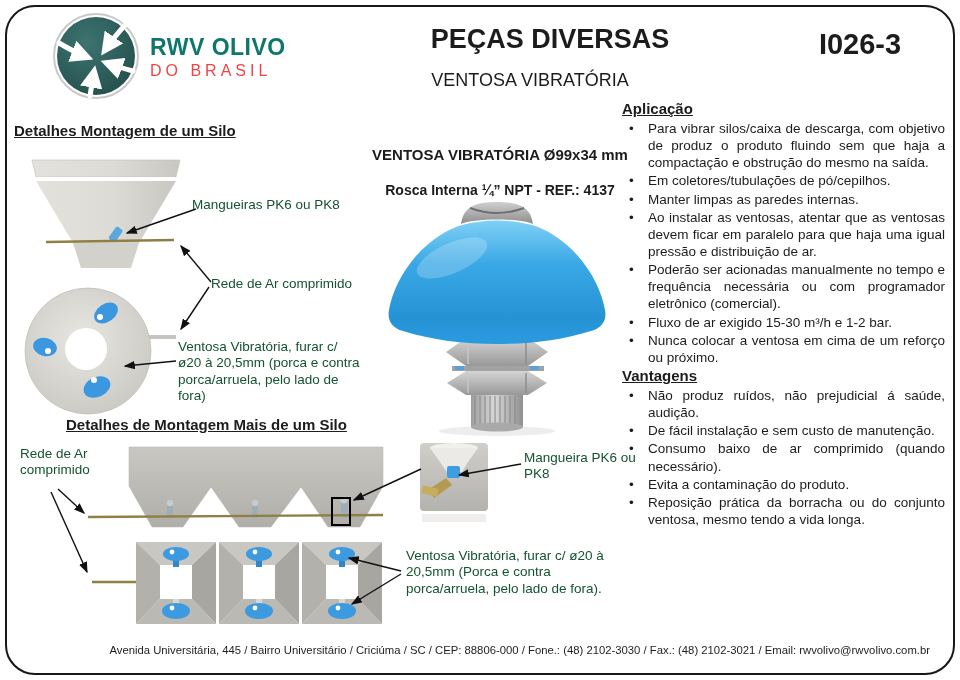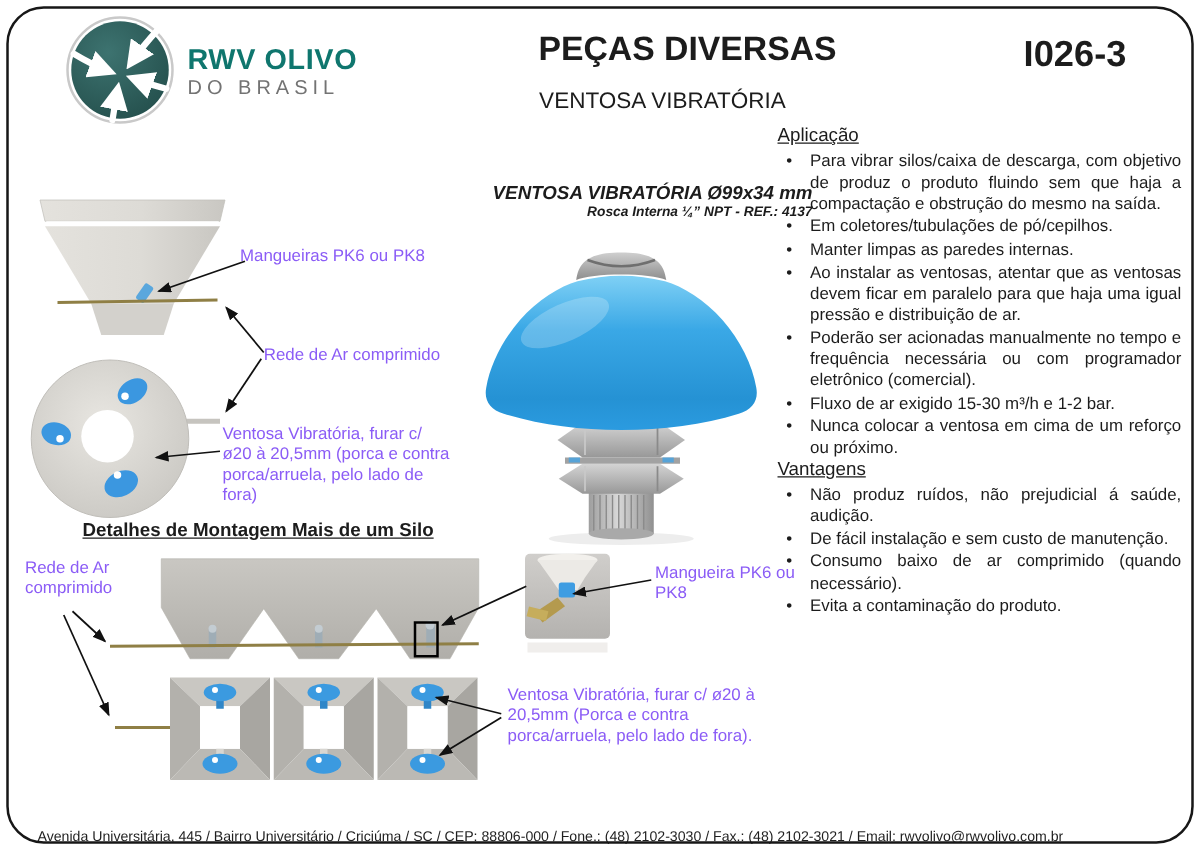--- a/index.html
+++ b/index.html
@@ -4,48 +4,48 @@
 <style>
   html,body{margin:0;padding:0;background:#ffffff;}
   .page{position:relative;width:960px;height:680px;background:#ffffff;overflow:hidden;
         font-family:"Liberation Sans","DejaVu Sans",sans-serif;color:#1c1c1c;}
   .frame{position:absolute;left:5px;top:5px;right:5px;bottom:5px;border:2.5px solid #171717;
          border-radius:30px;pointer-events:none;z-index:5;}
   
   .logo-svg{position:absolute;left:48px;top:10px;z-index:2;}
   .logo-text{position:absolute;left:150px;top:34px;z-index:2;}
   .logo-line1{font-size:23px;font-weight:bold;color:#0f766e;letter-spacing:.5px;}
-  .logo-line2{font-size:16px;color:#737373;letter-spacing:4px;margin-top:1px;}
+  .logo-line2{font-size:16px;color:#ef4444;letter-spacing:4px;margin-top:1px;}
   .main-title{position:absolute;left:380px;top:24px;width:340px;text-align:center;
               font-size:27px;font-weight:bold;z-index:2;}
   .sub-title{position:absolute;left:370px;top:70px;width:320px;text-align:center;
              font-size:18px;font-weight:normal;z-index:2;}
   .doc-code{position:absolute;left:805px;top:28px;width:110px;text-align:center;
             font-size:29px;font-weight:bold;z-index:2;}
   
   .sec-h{position:absolute;font-size:15px;font-weight:bold;text-decoration:underline;z-index:3;}
   .sec-h1{left:14px;top:122px;}
   .sec-h2{left:66px;top:416px;}
   
-  .prod-cap{position:absolute;left:350px;top:146px;width:300px;text-align:right;z-index:3;font-style:italic;}
+  .prod-cap{position:absolute;left:350px;top:146px;width:300px;text-align:center;z-index:3;}
   .prod-cap .l1{font-size:15px;font-weight:bold;}
-  .prod-cap .l2{font-size:11px;font-weight:bold;margin-top:1px;}
-  
-  .ann{position:absolute;font-size:13.5px;line-height:1.22;color:#8b5cf6;z-index:3;}
+  .prod-cap .l2{font-size:14px;font-weight:bold;margin-top:19px;}
+  
+  .ann{position:absolute;font-size:13.5px;line-height:1.22;color:#14532d;z-index:3;}
   .nowrap{white-space:nowrap;}
   
   .textcol{position:absolute;left:622px;top:100px;width:323px;z-index:3;}
-  .textcol h3{font-size:15px;font-weight:normal;text-decoration:underline;margin:0 0 3px 0;}
+  .textcol h3{font-size:15px;font-weight:bold;text-decoration:underline;margin:0 0 3px 0;}
   .textcol h3.mt{margin-top:0;}
   ul.bullets{list-style:none;margin:0;padding:0;}
   ul.bullets li{position:relative;padding-left:26px;font-size:13.5px;line-height:1.27;
                 text-align:justify;margin-bottom:1px;}
   ul.bullets li::before{content:"\2022";position:absolute;left:7px;top:0;}
   
-  .footer{position:absolute;left:30px;right:30px;bottom:4px;text-align:left;
+  .footer{position:absolute;left:30px;right:30px;bottom:24px;text-align:right;
           font-size:11.3px;color:#1e1e1e;z-index:4;}
   .diagram{position:absolute;left:0;top:0;z-index:1;}
 </style>
 </head>
 <body>
 
 <div class="page">
   <div class="frame"></div>
 
   <svg class="logo-svg" width="96" height="96" viewBox="0 0 96 96">
@@ -69,20 +69,21 @@
   </svg>
   <div class="logo-text">
     <div class="logo-line1">RWV OLIVO</div>
     <div class="logo-line2">DO BRASIL</div>
   </div>
 
   <div class="main-title">PEÇAS DIVERSAS</div>
   <div class="sub-title">VENTOSA VIBRATÓRIA</div>
   <div class="doc-code">I026-3</div>
 
+  <div class="sec-h sec-h1">Detalhes Montagem de um Silo</div>
   <div class="sec-h sec-h2">Detalhes de Montagem Mais de um Silo</div>
 
   <div class="prod-cap">
     <div class="l1">VENTOSA VIBRATÓRIA Ø99x34 mm</div>
     <div class="l2">Rosca Interna ¼” NPT - REF.: 4137</div>
   </div>
 
   <svg class="diagram" width="960" height="680" viewBox="0 0 960 680">
     <defs>
       <marker id="ab" viewBox="0 0 8 6" refX="7" refY="3" markerWidth="8" markerHeight="6" orient="auto">
@@ -280,17 +281,18 @@
         <li>Poderão ser acionadas manualmente no tempo e frequência necessária ou com programador eletrônico (comercial).</li>
         <li>Fluxo de ar exigido 15-30 m³/h e 1-2 bar.</li>
         <li>Nunca colocar a ventosa em cima de um reforço ou próximo.</li>
       </ul>
     <h3 class="mt">Vantagens</h3>
     <ul class="bullets">
         <li>Não produz ruídos, não prejudicial á saúde, audição.</li>
         <li>De fácil instalação e sem custo de manutenção.</li>
         <li>Consumo baixo de ar comprimido (quando necessário).</li>
         <li>Evita a contaminação do produto.</li>
+        <li>Reposição prática da borracha ou do conjunto ventosa, mesmo tendo a vida longa.</li>
       </ul>
   </section>
 
   <div class="footer">Avenida Universitária, 445 / Bairro Universitário / Criciúma / SC / CEP: 88806-000 / Fone.: (48) 2102-3030 / Fax.: (48) 2102-3021 / Email: rwvolivo@rwvolivo.com.br</div>
 </div>
 
 </body></html>

